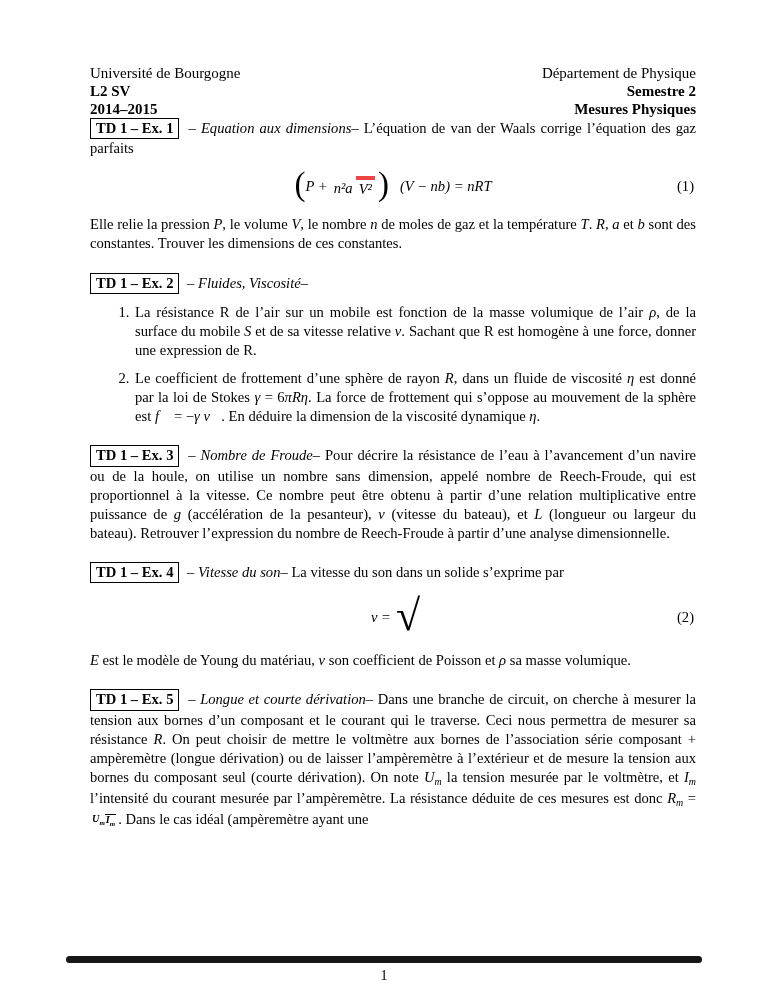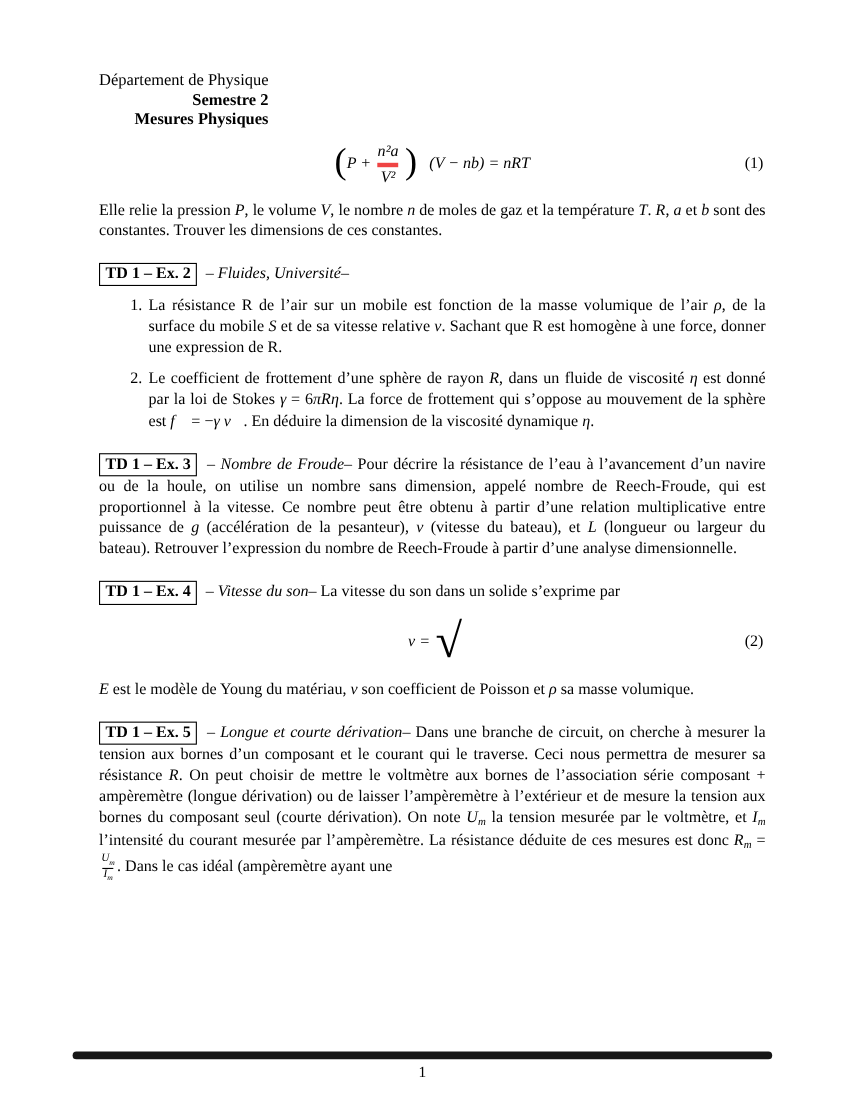--- a/index.html
+++ b/index.html
@@ -18,75 +18,81 @@
 
   .exercise{margin-top:19px;}
   .exercise.first{margin-top:0;}
   .para{margin:0 0 8px;text-align:justify;}
   .exbox{display:inline-block;border:1.2px solid #000;font-weight:700;padding:0 5px 1px 5px;margin-right:4px;line-height:1.25;}
 
   .equation{position:relative;display:flex;justify-content:center;align-items:center;margin:12px 0;}
   .eq-tag{position:absolute;right:2px;}
   .eq-body{display:inline-flex;align-items:center;}
   .m{font-style:italic;}
-  .frac{display:inline-flex;flex-direction:column;align-items:center;margin:0 3px;line-height:1.15;}
+  .frac{display:inline-flex;flex-direction:row;align-items:flex-end;margin:0 3px;line-height:1.15;}
   .frac .num{padding:0 3px 1px;}
   .frac .den{border-top:4px solid #ef4444;padding:1px 3px 0;}
   .bigparen{font-size:33px;line-height:1;transform:translateY(-2px);font-style:normal;}
   .eqrest{margin-left:11px;}
 
   .sqrt{display:inline-flex;align-items:center;margin-left:5px;}
   .radical{font-size:44px;line-height:1;margin-right:-5px;transform:translateY(-1px);}
   .radicand{border-top:1.4px solid #000;padding:2px 5px 0 7px;}
   .radicand .frac{margin:0;}
 
   ol{margin:9px 0 10px;padding-left:43px;}
   li{margin-bottom:9px;text-align:justify;padding-left:2px;}
 
   .seg-i{font-style:italic;}
   .seg-sub{font-style:italic;font-size:68%;vertical-align:-3px;}
-  .ifrac{display:inline-flex;flex-direction:column;align-items:center;font-size:70%;line-height:1.05;vertical-align:middle;margin:0 2px;}
+  .ifrac{display:inline-flex;flex-direction:row;align-items:center;font-size:70%;line-height:1.05;vertical-align:middle;margin:0 2px;font-weight:bold;}
   .ifrac-den{border-top:1px solid #000;padding:0 1px;}
 
   .footer-rule{position:absolute;left:66px;right:66px;bottom:31px;height:7px;background:#161616;border-radius:3.5px;}
   .page-number{position:absolute;left:0;right:0;bottom:9px;text-align:center;font-size:14px;}
 </style>
 </head>
 <body>
 
 <div class="page">
 
   <header class="doc-header">
+    <div class="hdr-left">
+      <div>Université de Bourgogne</div>
+      <div class="b">L2 SV</div>
+      <div class="b">2014–2015</div>
+    </div>
     <div class="hdr-right">
       <div>Département de Physique</div>
       <div class="b">Semestre 2</div>
       <div class="b">Mesures Physiques</div>
     </div>
   </header>
 
 
   <section class="exercise first">
+    <p class="para"><span class="exbox">TD 1 – Ex. 1</span><span><span> – </span><span class="seg-i">Equation aux dimensions</span><span>– L’équation de van der Waals corrige l’équation des gaz parfaits</span></span></p>
     <div class="equation">
       <span class="eq-body">
         <span class="bigparen">(</span>
         <span class="m">P +</span>
         <span class="frac">
             <span class="num m">n²a</span>
             <span class="den m">V²</span>
           </span>
         <span class="bigparen">)</span>
         <span class="m eqrest">(V − nb) = nRT</span>
       </span>
       <span class="eq-tag">(1)</span>
     </div>
     <p class="para"><span>Elle relie la pression </span><span class="seg-i">P</span><span>, le volume </span><span class="seg-i">V</span><span>, le nombre </span><span class="seg-i">n</span><span> de moles de gaz et la température </span><span class="seg-i">T</span><span>. </span><span class="seg-i">R</span><span>, </span><span class="seg-i">a</span><span> et </span><span class="seg-i">b</span><span> sont des constantes. Trouver les dimensions de ces constantes.</span></p>
   </section>
 
   <section class="exercise">
-    <p class="para"><span class="exbox">TD 1 – Ex. 2</span><span><span> – </span><span class="seg-i">Fluides, Université</span><span>–</span></span></p>
+    <p class="para"><span class="exbox">TD 1 – Ex. 2</span><span><span> – </span><span class="seg-i">Fluides, Viscosité</span><span>–</span></span></p>
     <ol>
       <li><span><span>La résistance R de l’air sur un mobile est fonction de la masse volumique de l’air </span><span class="seg-i">ρ</span><span>, de la surface du mobile </span><span class="seg-i">S</span><span> et de sa vitesse relative </span><span class="seg-i">v</span><span>. Sachant que R est homogène à une force, donner une expression de R.</span></span></li>
       <li><span><span>Le coefficient de frottement d’une sphère de rayon </span><span class="seg-i">R</span><span>, dans un fluide de viscosité </span><span class="seg-i">η</span><span> est donné par la loi de Stokes </span><span class="seg-i">γ</span><span> = 6</span><span class="seg-i">πRη</span><span>. La force de frottement qui s’oppose au mouvement de la sphère est </span><span class="seg-i">f⃗</span><span> = −</span><span class="seg-i">γ</span><span> </span><span class="seg-i">v⃗</span><span>. En déduire la dimension de la viscosité dynamique </span><span class="seg-i">η</span><span>.</span></span></li>
     </ol>
   </section>
 
   <section class="exercise">
     <p class="para"><span class="exbox">TD 1 – Ex. 3</span><span><span> – </span><span class="seg-i">Nombre de Froude</span><span>– Pour décrire la résistance de l’eau à l’avancement d’un navire ou de la houle, on utilise un nombre sans dimension, appelé nombre de Reech-Froude, qui est proportionnel à la vitesse. Ce nombre peut être obtenu à partir d’une relation multiplicative entre puissance de </span><span class="seg-i">g</span><span> (accélération de la pesanteur), </span><span class="seg-i">v</span><span> (vitesse du bateau), et </span><span class="seg-i">L</span><span> (longueur ou largeur du bateau). Retrouver l’expression du nombre de Reech-Froude à partir d’une analyse dimensionnelle.</span></span></p>
   </section>
 

